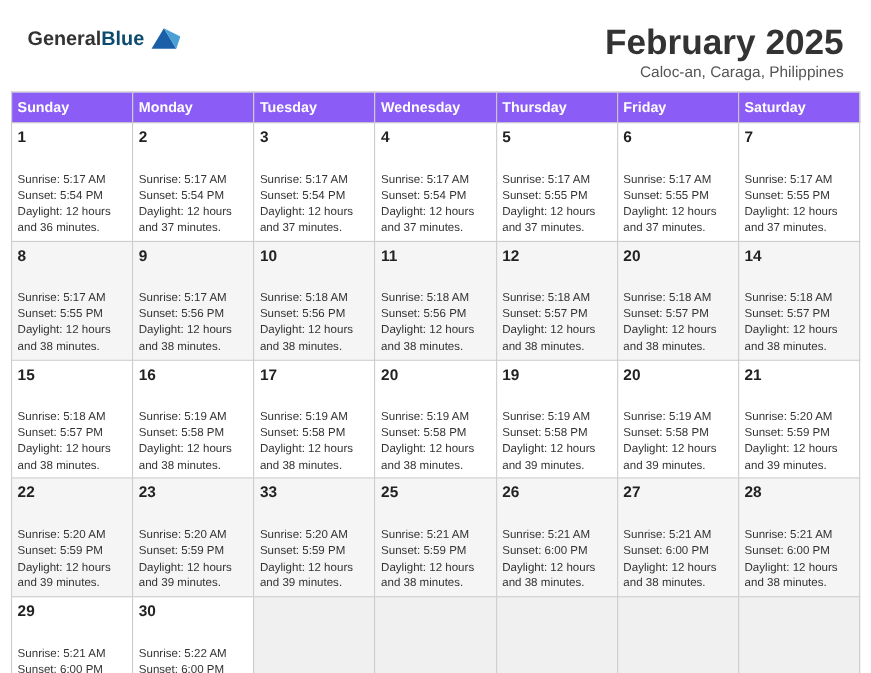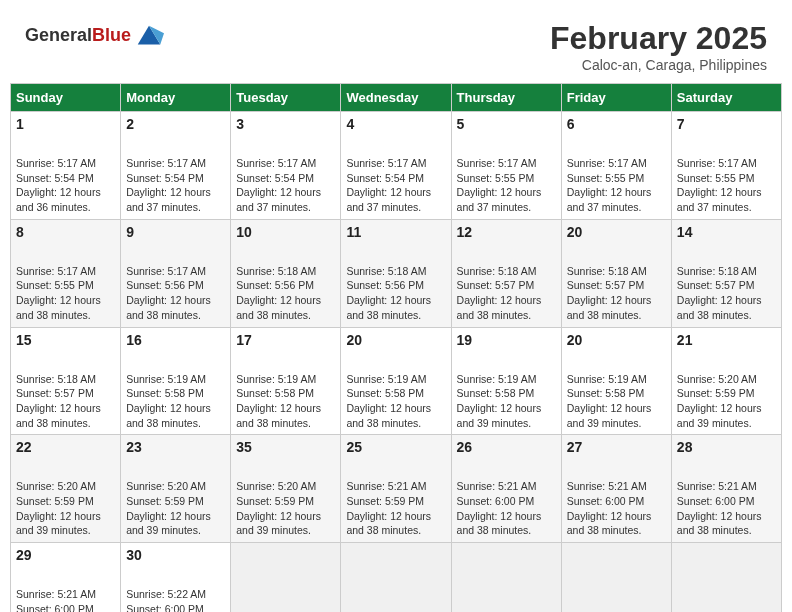--- a/index.html
+++ b/index.html
@@ -21,21 +21,21 @@
       align-items: center;
     }
     .logo-text-general {
       font-size: 18px;
       font-weight: bold;
       color: #333;
     }
     .logo-text-blue {
       font-size: 18px;
       font-weight: bold;
-      color: #b91c1c;
+      color: #0c4a6e;
     }
     .logo-icon {
       width: 30px;
       height: 30px;
       margin-left: 3px;
     }
     .title-section {
       text-align: right;
     }
     .month-title {
@@ -47,21 +47,21 @@
       font-size: 14px;
       color: #555;
     }
     .calendar {
       width: 100%;
       border-collapse: collapse;
       margin: 5px 0;
       font-size: 11px;
     }
     .calendar th {
-      background-color: #15803d;
+      background-color: #8b5cf6;
       color: white;
       padding: 6px 5px;
       text-align: left;
       font-size: 13px;
       font-weight: bold;
       border: 1px solid #ccc;
     }
     .calendar td {
       border: 1px solid #ccc;
       padding: 4px 5px;
@@ -310,21 +310,21 @@
       </td>
         <td>
         <span class="day-number">23</span>
         <div class="day-info">
           Sunrise: 5:20 AM<br>
           Sunset: 5:59 PM<br>
           Daylight: 12 hours and 39 minutes.
         </div>
       </td>
         <td>
-        <span class="day-number">35</span>
+        <span class="day-number">33</span>
         <div class="day-info">
           Sunrise: 5:20 AM<br>
           Sunset: 5:59 PM<br>
           Daylight: 12 hours and 39 minutes.
         </div>
       </td>
         <td>
         <span class="day-number">25</span>
         <div class="day-info">
           Sunrise: 5:21 AM<br>

